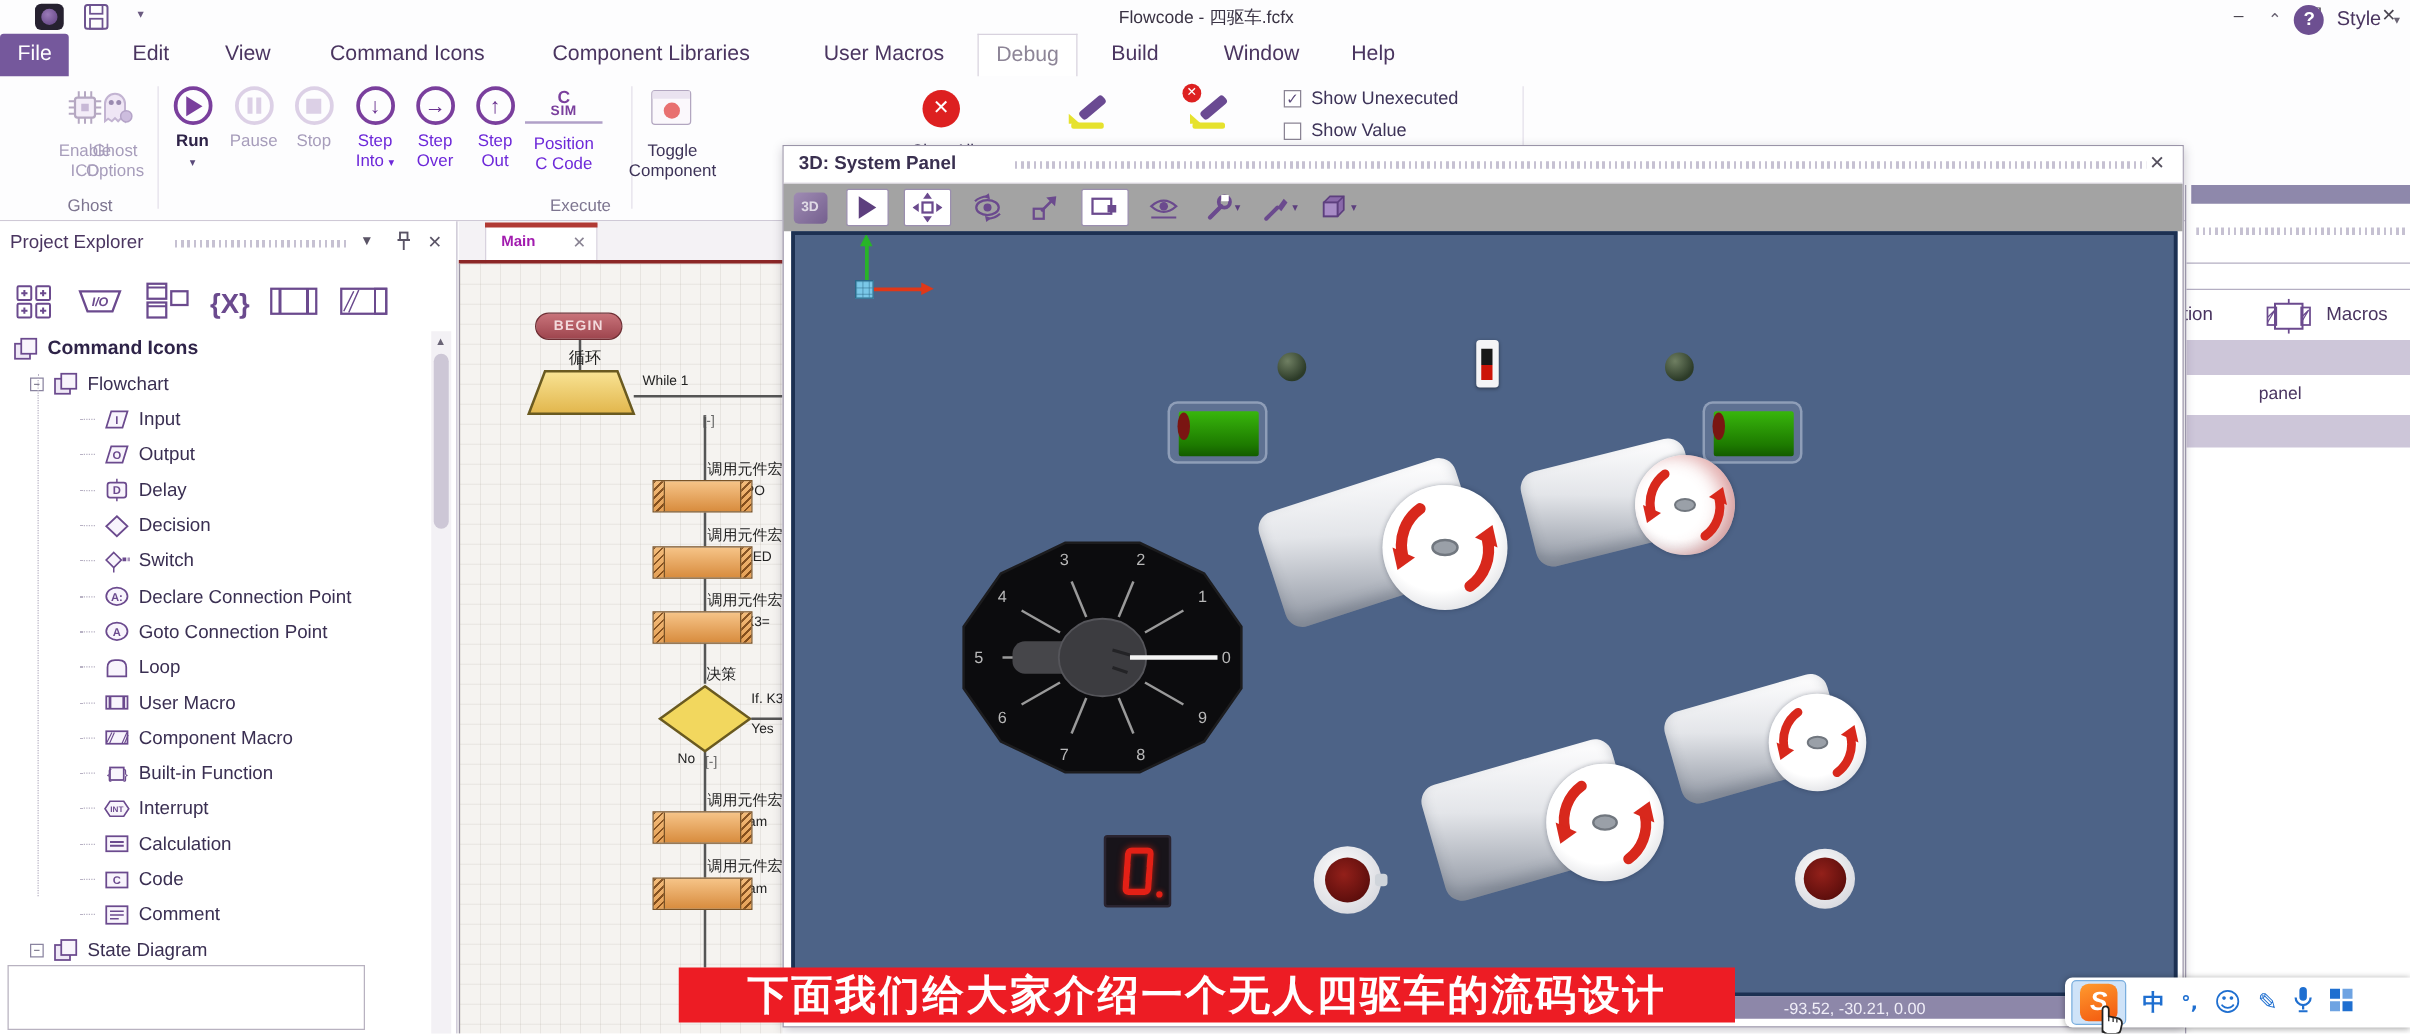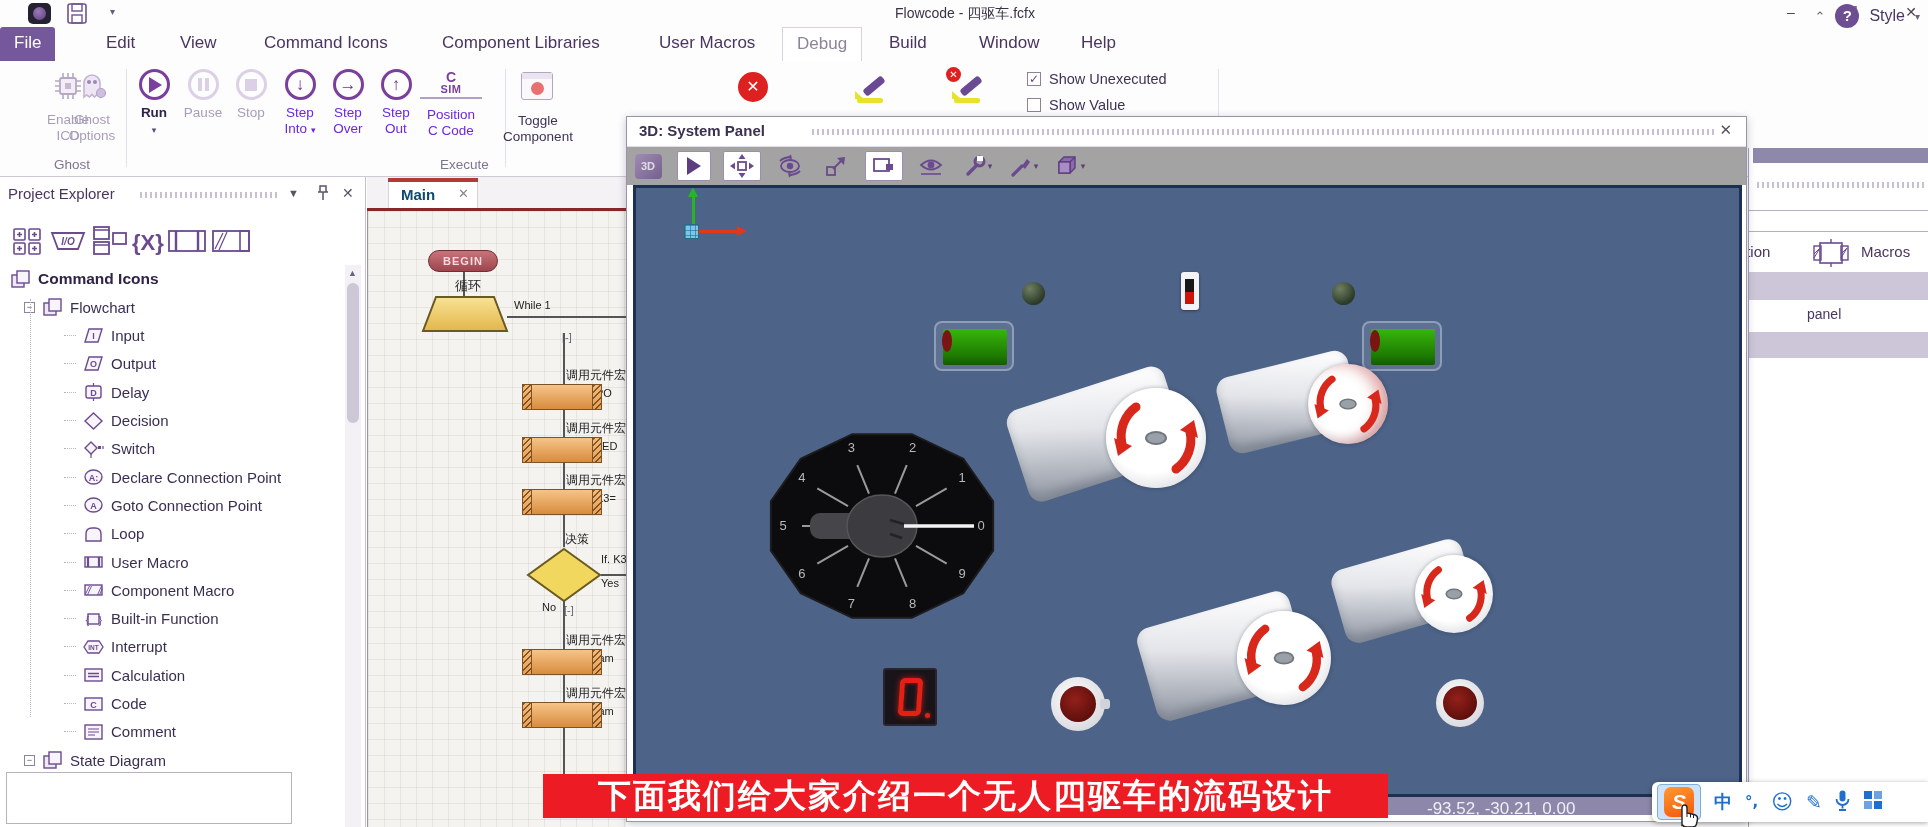--- a/index.html
+++ b/index.html
@@ -58,36 +58,36 @@
 
   
   #pe { left:0; top:177px; width:366px; height:650px; background:#fff; border-right:1px solid #c4bece; z-index:2; }
   #pe-head { position:absolute; left:0; top:8px; width:100%; height:20px; }
   #pe-title { position:absolute; left:8px; top:0; font-size:15px; color:#4a3560; }
   .dots { background-image:repeating-linear-gradient(90deg,#c6c1d2 0 2px,transparent 2px 5px); height:6px; }
   #pe-dots { position:absolute; left:140px; top:7px; width:140px; }
   #pe-chev { position:absolute; left:288px; top:2px; font-size:11px; color:#5a5466; }
   #pe-pin { position:absolute; left:316px; top:0px; }
   #pe-close { position:absolute; left:342px; top:0px; font-size:14px; color:#5a5466; }
-  #pe-tools { position:absolute; left:10px; top:48px; width:330px; height:36px; display:flex; gap:2px; align-items:center; }
+  #pe-tools { position:absolute; left:10px; top:48px; width:330px; height:36px; display:flex; gap:14px; align-items:center; }
   .tree-row { position:absolute; height:28px; display:flex; align-items:center; gap:7px; }
   .tree-row .tlabel { font-size:15px; color:#3a2f52; white-space:nowrap; }
   .tree-row.bold .tlabel { font-weight:bold; font-size:15.5px; color:#2e2348; }
   .expander { width:11px; height:11px; border:1px solid #8a84a0; background:#fff; font-size:9px; line-height:9px; text-align:center; color:#4a4560; }
   .guide-v { position:absolute; border-left:1px dotted #b8b2c4; width:0; }
   #pe-scroll { position:absolute; left:345px; top:88px; width:16px; height:588px; background:#f3f1f5; }
   #pe-scroll .thumb { position:absolute; left:2px; top:18px; width:12px; height:140px; background:#cdc7d6; border-radius:6px; }
   .scr-ar { position:absolute; left:3px; font-size:9px; color:#6a6476; }
   #pe-box { position:absolute; left:6px; top:595px; width:286px; height:52px; background:#fff; border:1px solid #b8b2c0; }
 
   
   #tabbar { left:367px; top:177px; width:1380px; height:34px; background:#f4f2f5; z-index:1; }
   #tab-main { position:absolute; left:21px; top:2px; width:90px; height:32px; background:#fff; border:1px solid #d8d2de; border-bottom:none; }
   #tab-main .redtop { position:absolute; left:-1px; top:-2px; right:-1px; height:4px; background:#b13a34; }
-  #tab-main .tname { position:absolute; left:12px; top:6px; font-weight:bold; font-size:15px; color:#0c4a6e; }
+  #tab-main .tname { position:absolute; left:12px; top:6px; font-weight:bold; font-size:12px; color:#a21caf; }
   #tab-main .tclose { position:absolute; right:8px; top:6px; font-size:13px; color:#8a8494; }
   #tab-underline { position:absolute; left:0px; top:31px; width:262px; height:3px; background:#8b2626; }
   #canvas { left:367px; top:211px; width:259px; height:616px; background:#f5f3f0; border-left:1px solid #9a94a4; overflow:hidden; z-index:1;
     background-image:linear-gradient(rgba(160,150,140,.16) 1px,transparent 1px),linear-gradient(90deg,rgba(160,150,140,.16) 1px,transparent 1px); background-size:16px 16px; }
   .fc-text { position:absolute; font-size:12px; color:#222; white-space:nowrap; }
   .fc-collapse { position:absolute; font-size:11px; color:#666; }
   .fc-line { position:absolute; background:#555; }
   #fc-begin { position:absolute; left:60px; top:39px; width:70px; height:22px; border-radius:11px; border:1px solid #6e2e34;
      background:linear-gradient(180deg,#c8737a,#9e454e); color:#f3dadc; font-size:11px; font-weight:bold; text-align:center; line-height:20px; letter-spacing:1px; }
   .fc-block { position:absolute; left:154px; width:80px; height:26px; border:1.5px solid #7a5428; background:linear-gradient(180deg,#f6c488,#d88c3e); }
@@ -102,21 +102,21 @@
   #w3-close { position:absolute; right:14px; top:4px; font-size:15px; color:#55505e; }
   #w3-toolbar { position:absolute; left:0; top:30px; width:100%; height:38px; background:#a3a3a3; display:flex; align-items:center; gap:12px; padding-left:4px; }
   .t3btn { height:30px; min-width:34px; display:flex; align-items:center; justify-content:center; gap:2px; }
   .t3btn.boxed { border:1px solid #9a8eae; border-radius:2px; background:#fff; padding:0 6px; }
   .logo3d { width:27px; height:25px; border-radius:4px; background:linear-gradient(135deg,#9f87b8,#6a4f8a); color:#efe8f6; font-size:11px; font-weight:bold; text-align:center; line-height:25px; opacity:.8; }
   .t3play { width:0; height:0; border-left:14px solid #5d3f7e; border-top:9px solid transparent; border-bottom:9px solid transparent; }
   .dd { font-size:9px; color:#5d3f7e; }
   #viewport { position:absolute; left:6px; top:68px; width:1109px; height:612px; border:3px solid #1c3052; background:#4d6387; }
   #scene { position:absolute; left:0; top:0; width:1103px; height:606px; overflow:hidden; }
   #w3-status { position:absolute; left:6px; top:680px; width:1109px; height:18px; background:#8d87a9; }
-  #w3-coords { position:absolute; left:794px; top:2px; font-size:17px; color:#f0eef8; }
+  #w3-coords { position:absolute; left:794px; top:2px; font-size:13px; color:#f0eef8; }
 
   
   .sphere { position:absolute; width:23px; height:23px; border-radius:50%; background:radial-gradient(circle at 35% 30%,#6f7f62,#2c3b28 70%); }
   .ledbar { position:absolute; width:80px; height:50px; border-radius:8px; border:2px solid rgba(205,215,230,.45); background:rgba(170,180,200,.18); }
   .ledbar .grn { position:absolute; left:7px; top:6px; width:64px; height:36px; border-radius:2px; background:linear-gradient(180deg,#38b60c,#1d7a00 75%,#135c00); }
   .ledbar .redoval { position:absolute; left:6px; top:7px; width:10px; height:22px; border-radius:50%; background:#7a1512; }
   .vswitch { position:absolute; width:18px; height:38px; background:#f4f4f6; border-radius:3px; box-shadow:0 1px 3px rgba(0,0,0,.4); }
   .vswitch .b { position:absolute; left:4px; top:7px; width:9px; height:13px; background:#181818; }
   .vswitch .r { position:absolute; left:4px; top:20px; width:9px; height:12px; background:#cc1408; }
   .motor-body { position:absolute; border-radius:14px; background:linear-gradient(195deg,#fbfbfc 8%,#e3e5e9 45%,#9aa0ab 90%); box-shadow:inset 0 -6px 10px rgba(40,50,70,.25); }

